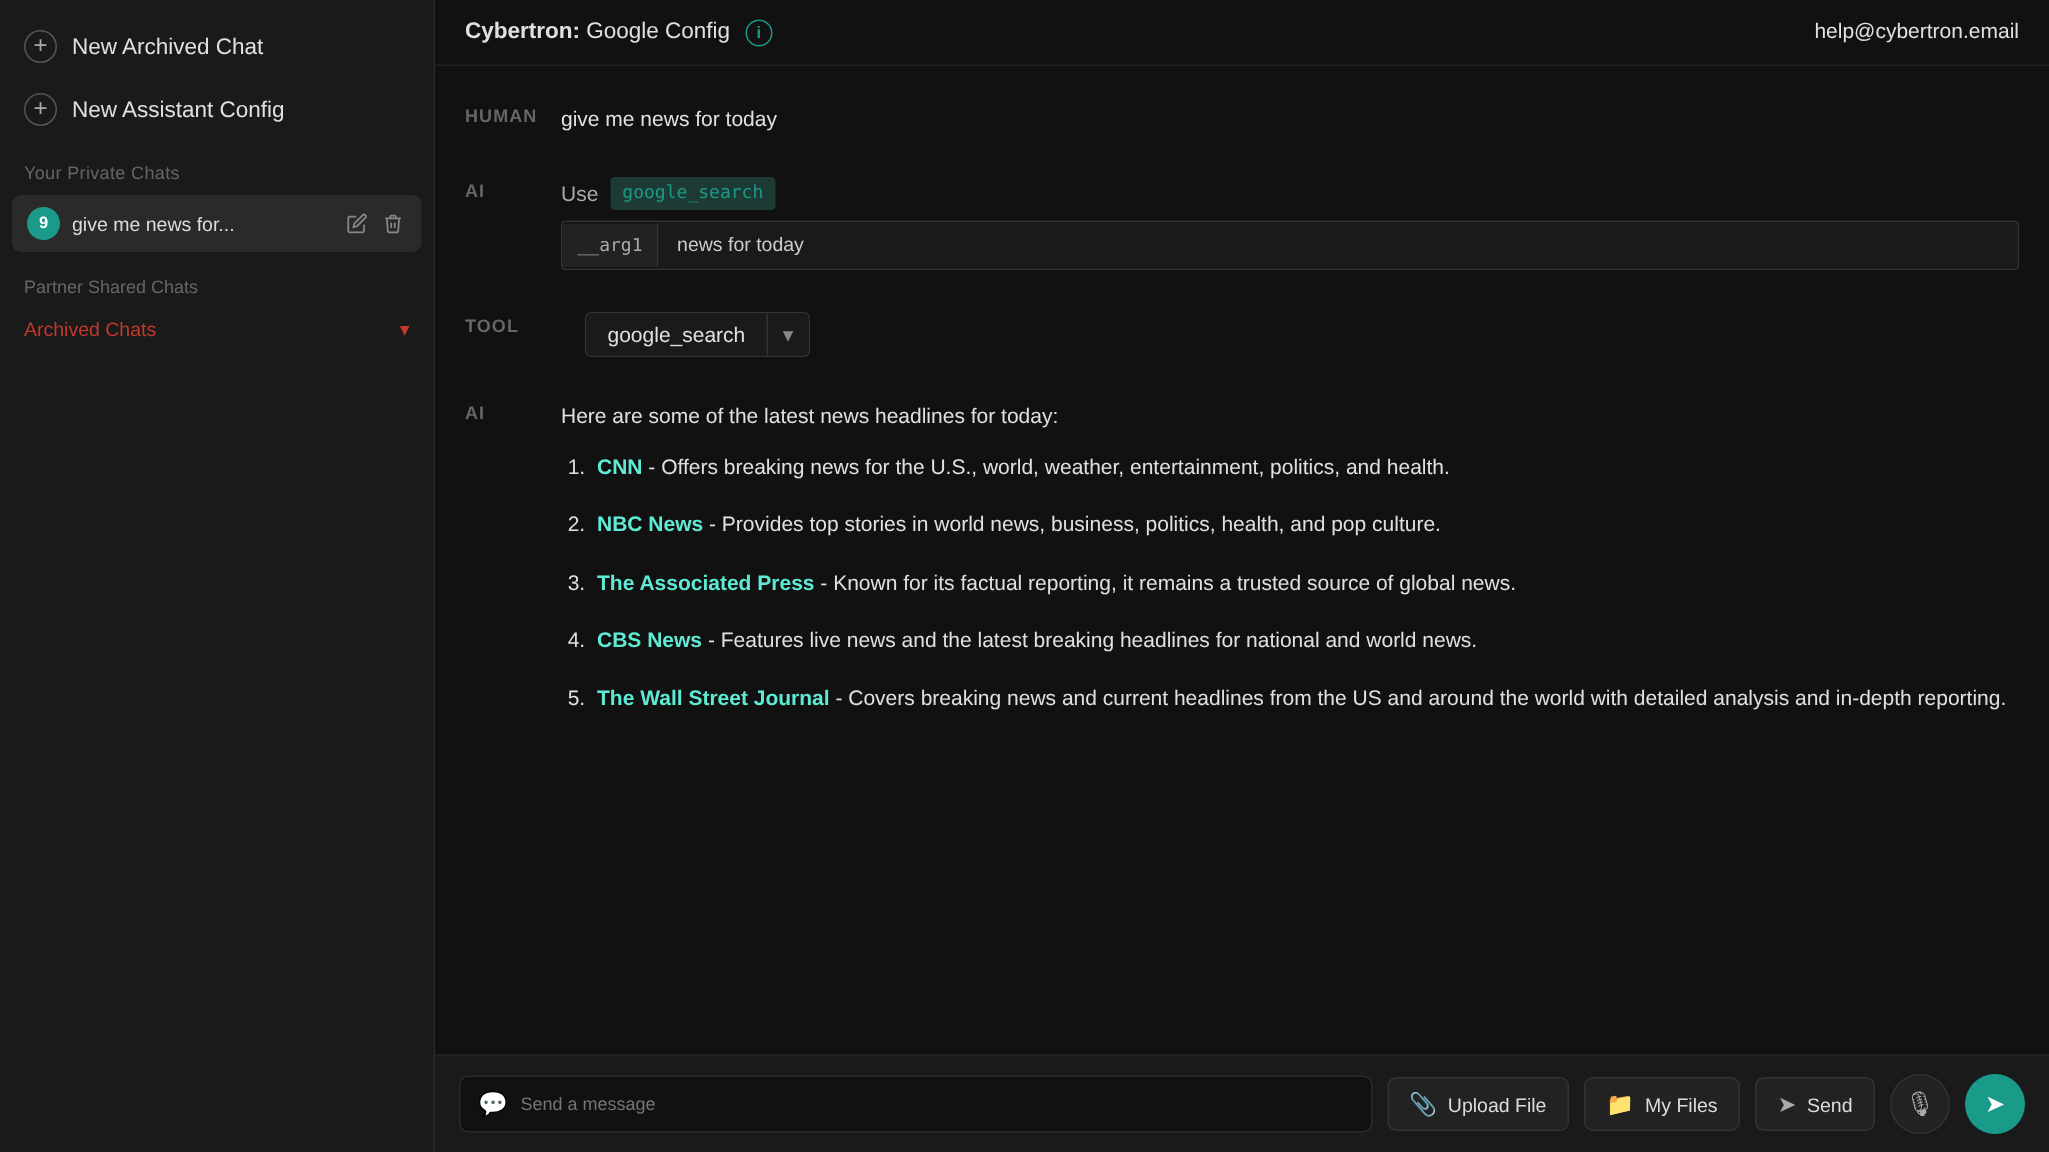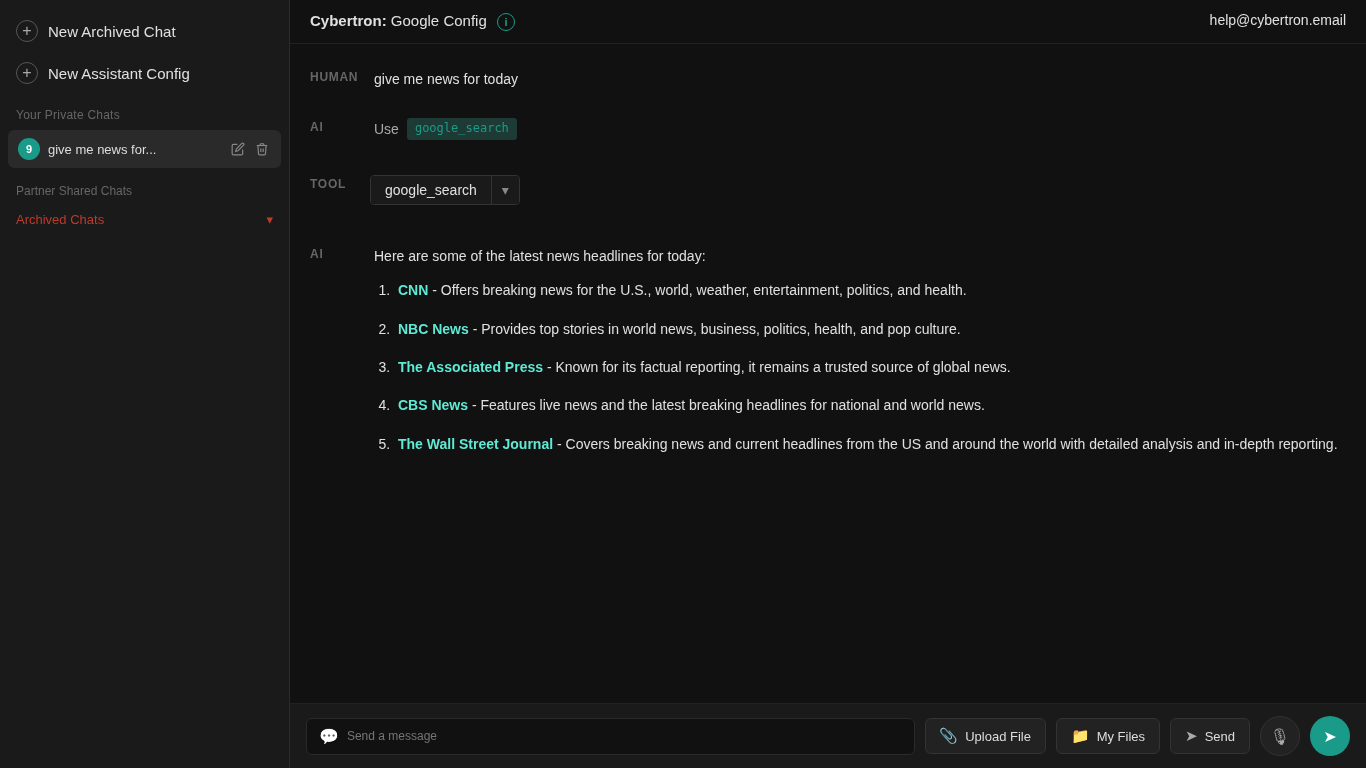--- a/index.html
+++ b/index.html
@@ -247,21 +247,22 @@
       padding: 5px 12px;
       font-size: 13px;
       color: #ccc;
       background: #1a1a1a;
       flex: 1;
     }
 
     
     .tool-block {
       display: flex;
-      margin-bottom: 40px;
+      gap: 20px;
+      margin-bottom: 28px;
     }
 
     .tool-role {
       font-size: 12px;
       font-weight: 600;
       color: #666;
       width: 60px;
       min-width: 60px;
       text-transform: uppercase;
       letter-spacing: 0.06em;
@@ -474,20 +475,24 @@
       <div class="message-content">give me news for today</div>
     </div>
 
     <div class="message-block">
       <div class="message-role">AI</div>
       <div class="message-content">
         <div class="tool-use-header">
           <span class="tool-use-keyword">Use</span>
           <span class="tool-name-tag">google_search</span>
         </div>
+        <div class="arg-row">
+          <span class="arg-label">__arg1</span>
+          <span class="arg-value">news for today</span>
+        </div>
       </div>
     </div>
 
     <div class="tool-block">
       <div class="tool-role">TOOL</div>
       <div class="tool-content">
         <div class="tool-select-box">
           <span class="tool-select-name">google_search</span>
           <span class="tool-select-arrow">▾</span>
         </div>

